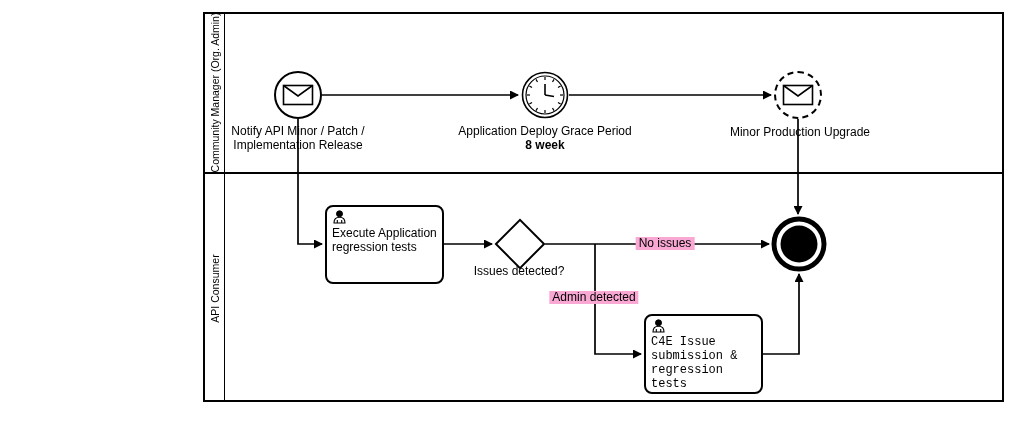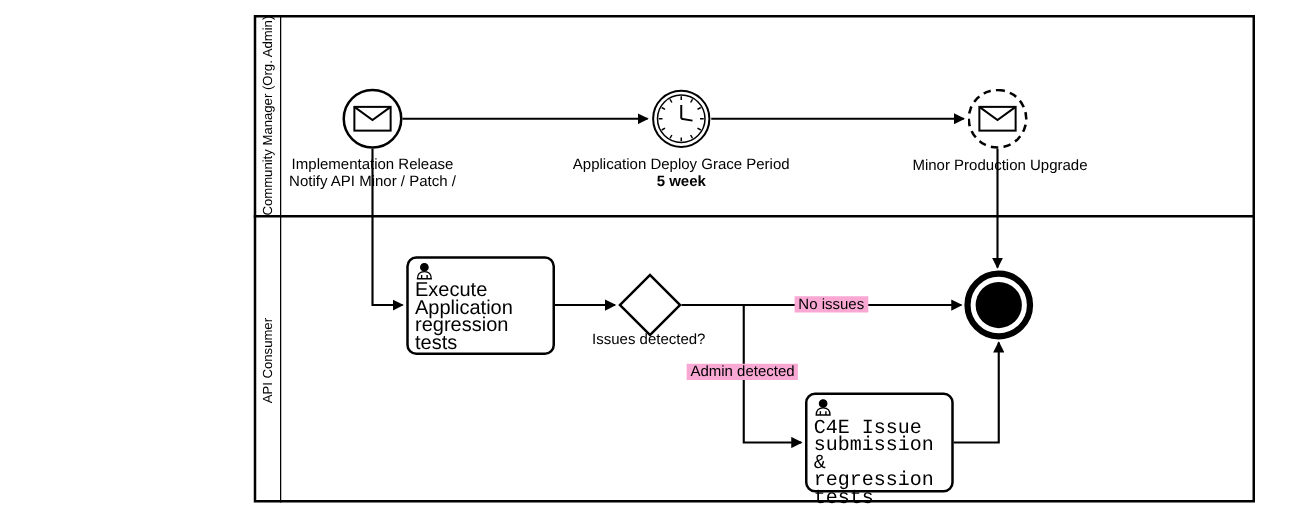--- a/index.html
+++ b/index.html
@@ -19,21 +19,21 @@
   
   .event-circle{
     width:48px;height:48px;border:2px solid #000;border-radius:50%;
     box-sizing:border-box;display:flex;align-items:center;justify-content:center;background:#fff;
   }
   .event-dashed{border-style:dashed;}
   
   .task{
     width:119px;border:2px solid #000;border-radius:8px;box-sizing:border-box;background:#fff;
   }
-  .task-label{margin:19px 3px 0 5px;font-size:16px;line-height:14px;}
+  .task-label{margin:19px 3px 0 5px;font-size:12px;line-height:14px;}
   .task .type-icon{position:absolute;left:5px;top:3px;}
   
   .gateway{
     left:502px;top:226px;width:36px;height:36px;border:2px solid #000;
     box-sizing:border-box;background:#fff;transform:rotate(45deg);
   }
   
   .lbl{font-size:12px;line-height:14px;text-align:center;}
   .flow-lbl{
     font-size:12px;line-height:13px;background:#f9a8d4;padding:0 3px;white-space:nowrap;
@@ -71,22 +71,22 @@
     <path d="M798,119 V214" stroke="#000" stroke-width="1.7" fill="none" marker-end="url(#arr)"></path>
   </svg>
 
   <div class="abs event-circle" style="left:274px;top:71px;">
     <svg width="32" height="22" viewBox="0 0 32 22">
       <rect x="1.5" y="1.5" width="29" height="19" fill="#fff" stroke="#000" stroke-width="1.6"></rect>
       <path d="M1.5,1.5 L16,12 L30.5,1.5" fill="none" stroke="#000" stroke-width="1.6"></path>
     </svg>
   </div>
   <div class="abs lbl" style="left:213px;top:124px;width:170px;">
+    <span style="display:block">Notify API Minor / Patch /</span>
     <span style="display:block">Implementation Release</span>
-    <span style="display:block">Notify API Minor / Patch /</span>
   </div>
 
   <svg class="abs" style="left:521px;top:71px;" width="48" height="48" viewBox="0 0 48 48">
     <circle cx="24" cy="24" r="22.5" fill="#fff" stroke="#000" stroke-width="1.6"></circle>
     <circle cx="24" cy="24" r="19" fill="#fff" stroke="#000" stroke-width="1.2"></circle>
     <g stroke="#000" stroke-width="1.2">
       <line x1="24" y1="9" x2="24" y2="6"></line>
       <line x1="31.5" y1="11" x2="33" y2="8.4"></line>
       <line x1="37" y1="16.5" x2="39.6" y2="15"></line>
       <line x1="39" y1="24" x2="42" y2="24"></line>
@@ -97,21 +97,21 @@
       <line x1="11" y1="31.5" x2="8.4" y2="33"></line>
       <line x1="9" y1="24" x2="6" y2="24"></line>
       <line x1="11" y1="16.5" x2="8.4" y2="15"></line>
       <line x1="16.5" y1="11" x2="15" y2="8.4"></line>
       <line x1="24" y1="24" x2="24" y2="13" stroke-width="1.6"></line>
       <line x1="24" y1="24" x2="33" y2="25.5" stroke-width="1.6"></line>
     </g>
   </svg>
   <div class="abs lbl" style="left:455px;top:124px;width:180px;">
     <span style="display:block">Application Deploy Grace Period</span>
-    <span style="display:block" class="bold">5 week</span>
+    <span style="display:block" class="bold">8 week</span>
   </div>
 
   <div class="abs event-circle event-dashed" style="left:774px;top:71px;">
     <svg width="32" height="22" viewBox="0 0 32 22">
       <rect x="1.5" y="1.5" width="29" height="19" fill="#fff" stroke="#000" stroke-width="1.6"></rect>
       <path d="M1.5,1.5 L16,12 L30.5,1.5" fill="none" stroke="#000" stroke-width="1.6"></path>
     </svg>
   </div>
   <div class="abs lbl" style="left:715px;top:125px;width:170px;">Minor Production Upgrade</div>
 

